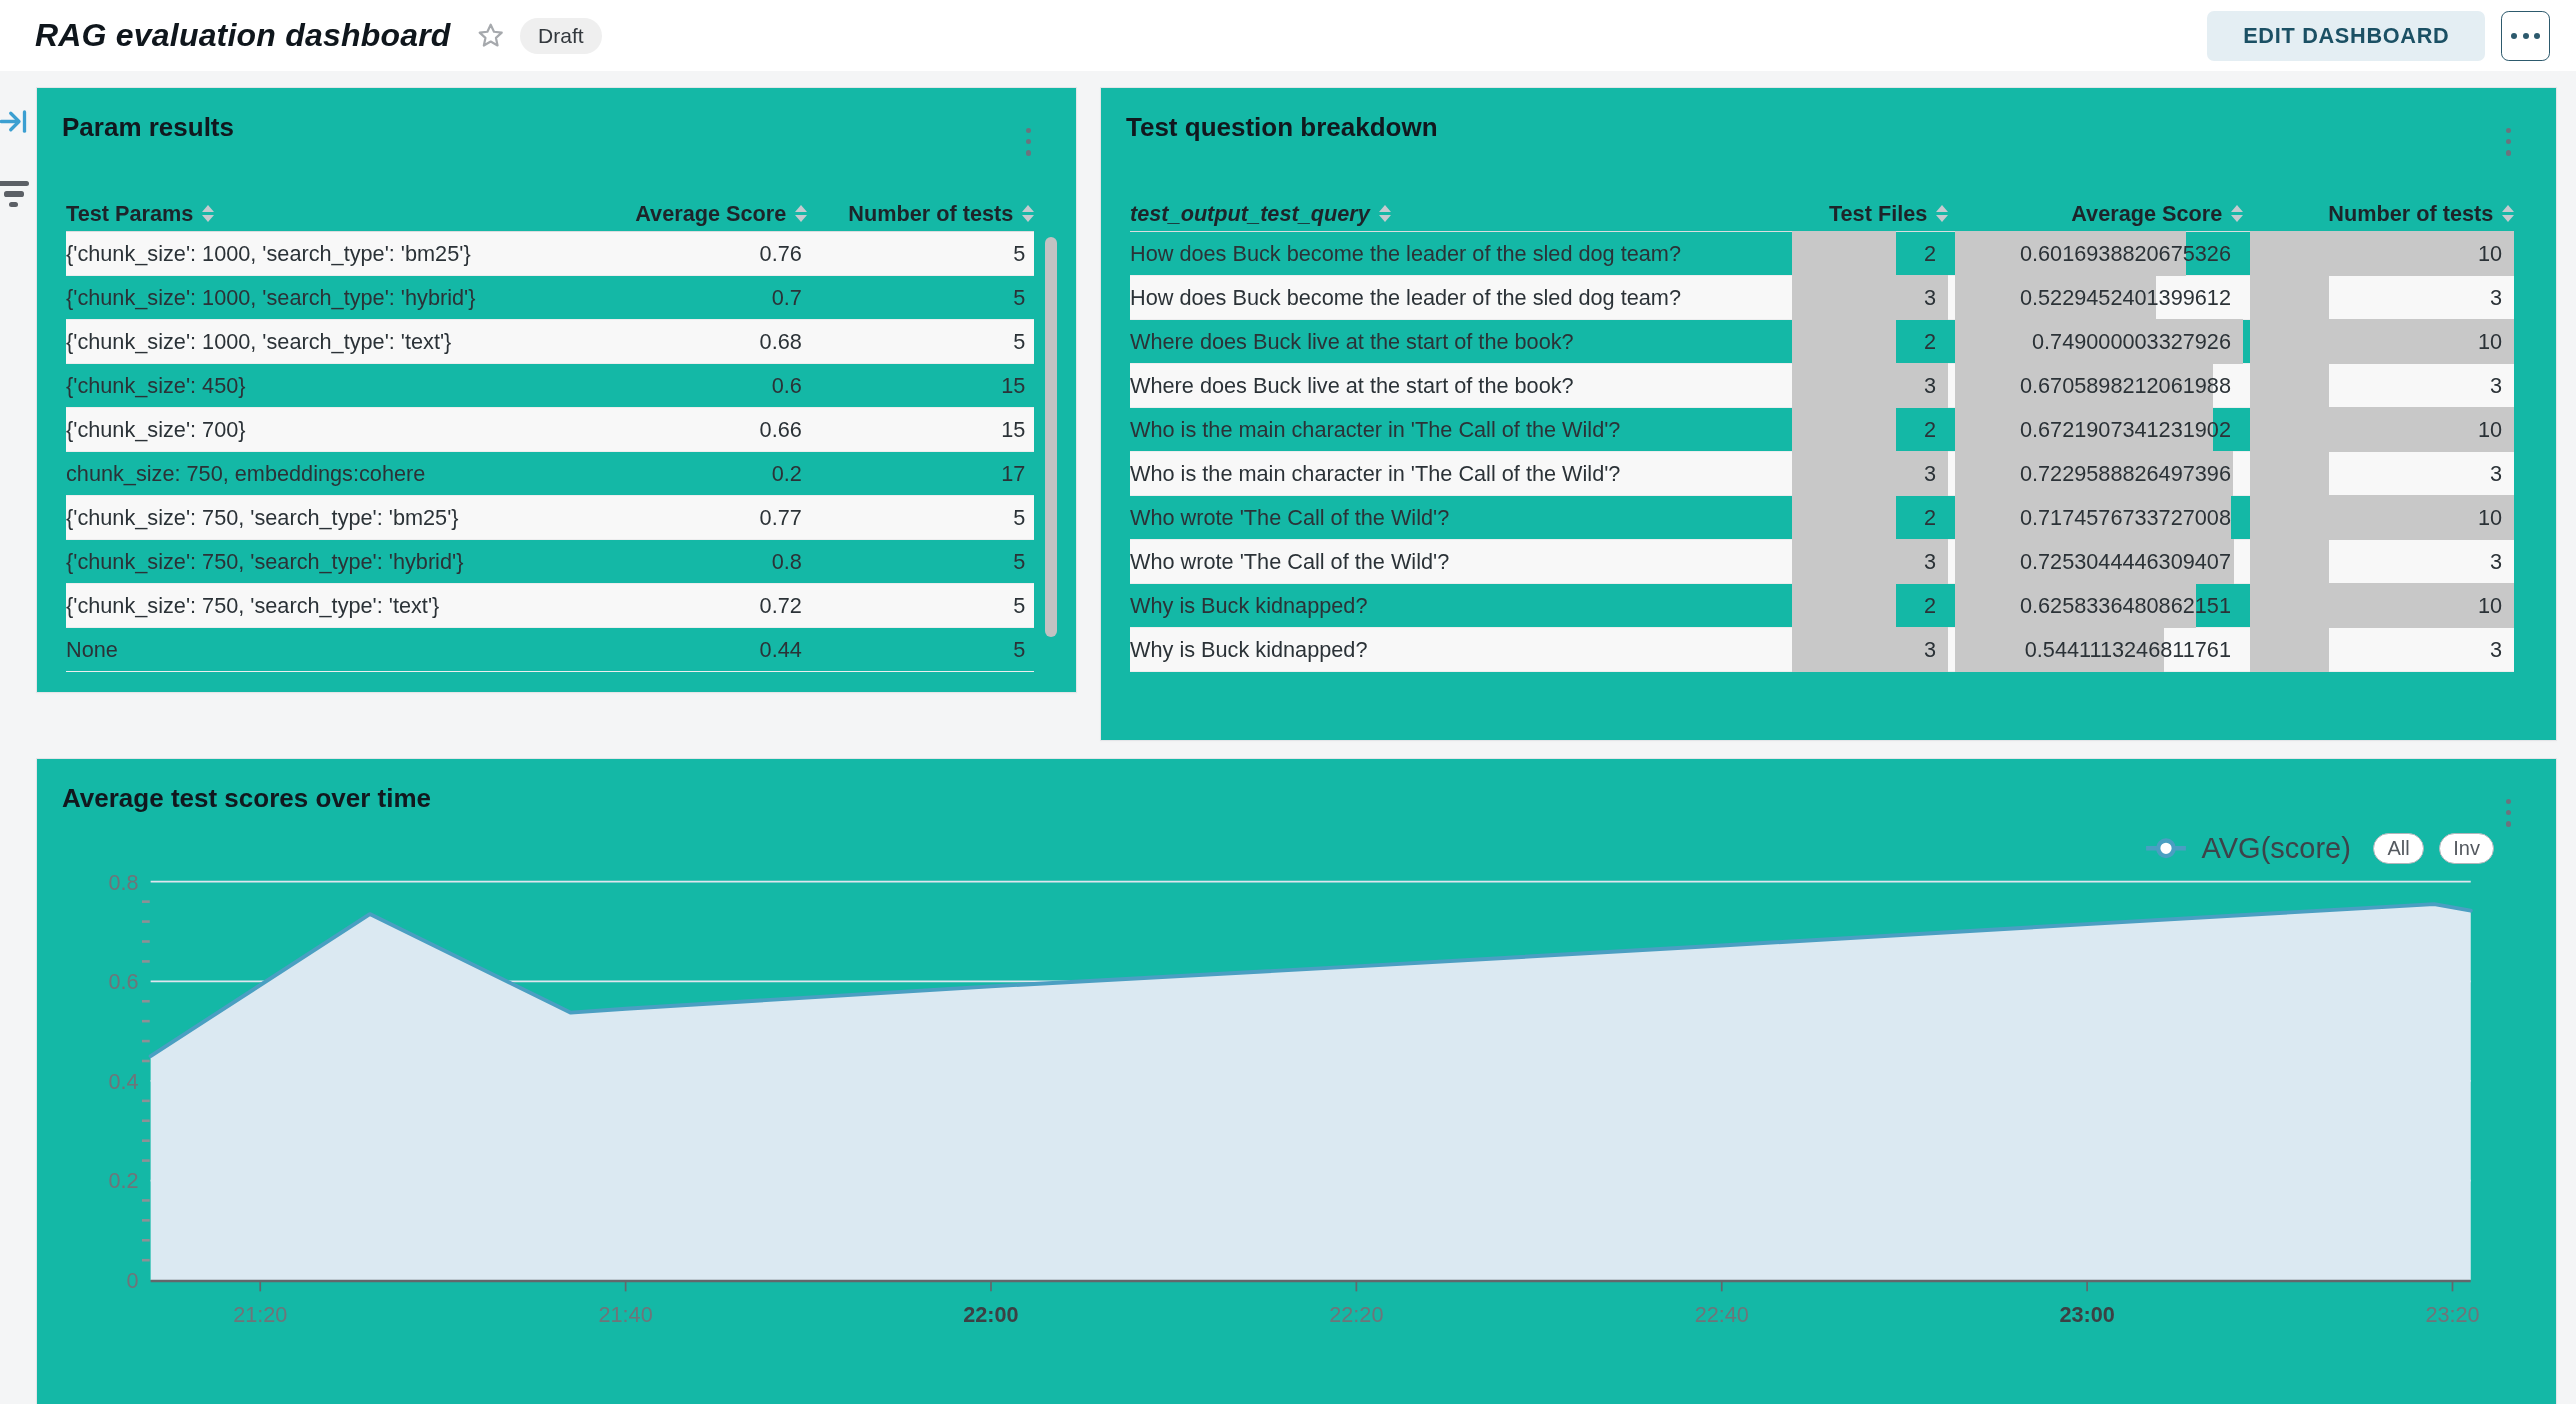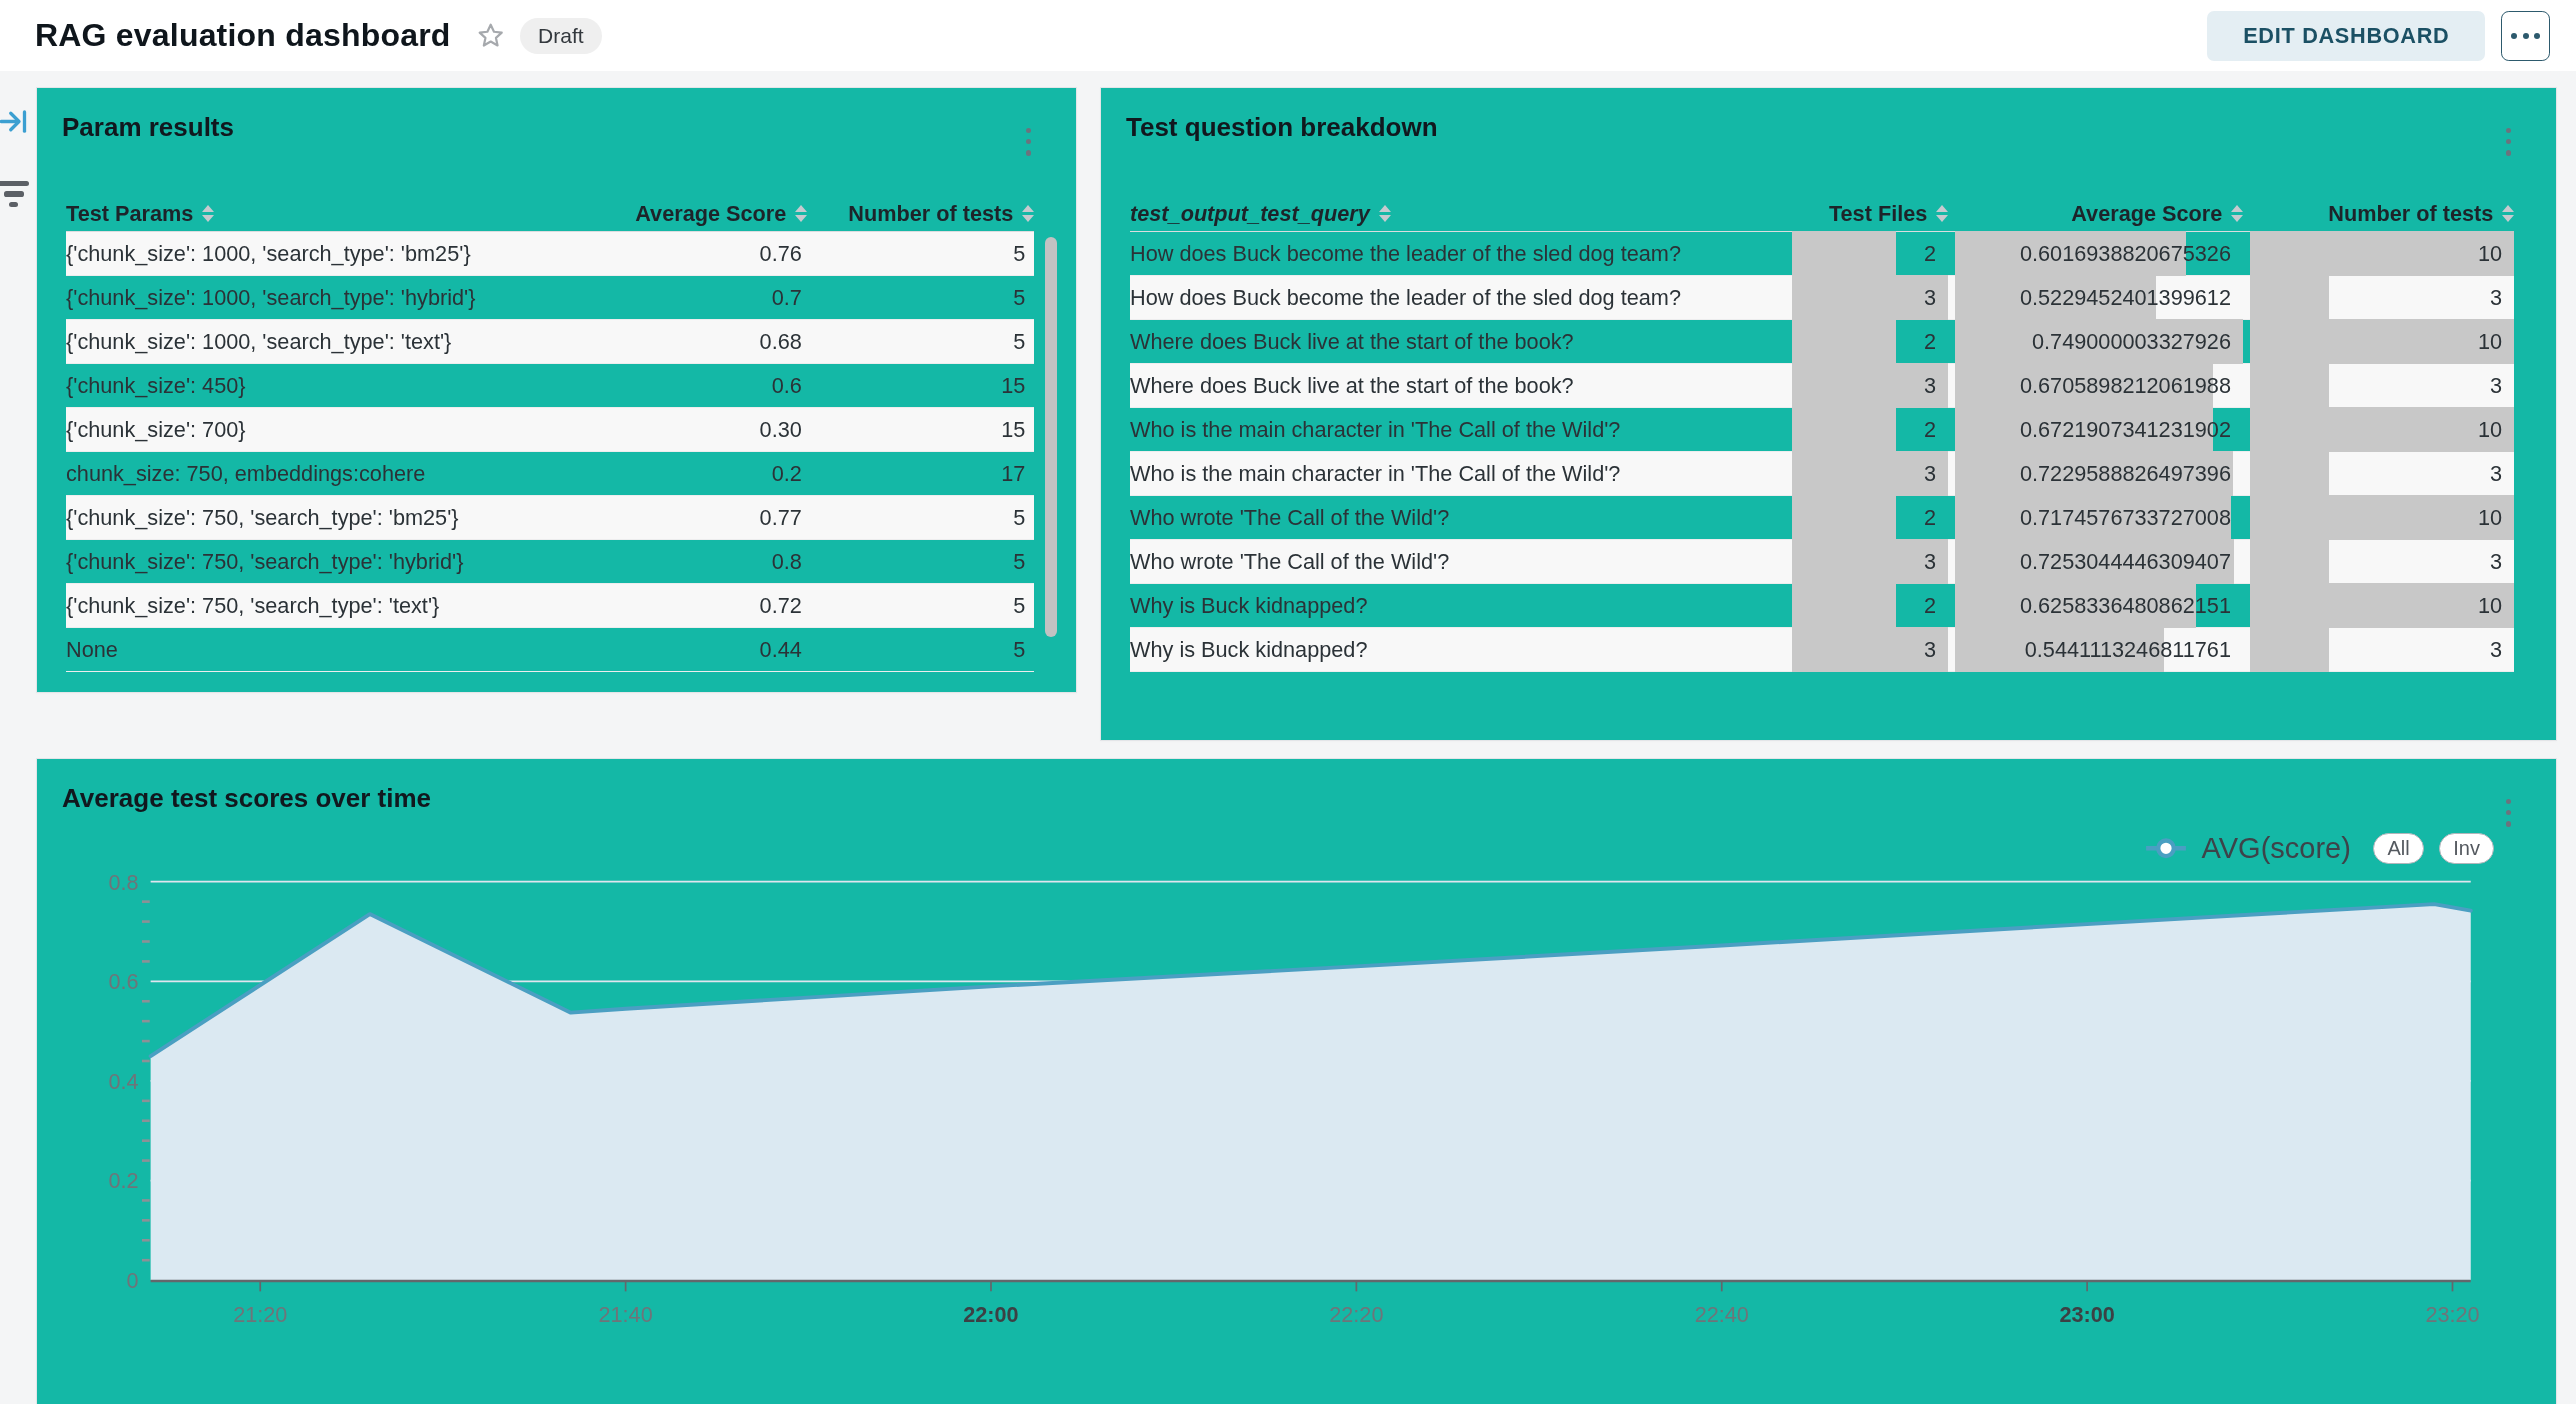--- a/index.html
+++ b/index.html
@@ -10,21 +10,21 @@
     color:#1f262c;
     position:relative;
     overflow:hidden;
   }
   
   .topbar {
     position:absolute; left:0; top:0; width:2576px; height:71px;
     background:#ffffff; display:flex; align-items:center;
     padding:0 26px 0 35px;
   }
-  .page-title { font-size:32px; font-weight:700; color:#0f161c; letter-spacing:0.2px; }
+  .page-title { font-size:32px; font-weight:700; color:#0f161c; letter-spacing:0.2px;font-style:italic; }
   .star-btn { margin-left:22.5px; width:35px; height:35px; display:flex; align-items:center; justify-content:center; cursor:pointer; }
   .badge {
     margin-left:12px; background:#efefef; color:#33383d;
     font-size:21px; padding:6px 18px; border-radius:865px;
   }
   .topbar-right { margin-left:auto; display:flex; align-items:center; gap:15.6px; }
   .edit-btn {
     background:#e4eef3; color:#1b5064; border:none; border-radius:7px;
     height:50px; padding:0 36px; font-size:21.7px; font-weight:700;
     letter-spacing:0.7px; font-family:inherit; cursor:pointer;
@@ -185,21 +185,21 @@
         <div class="td c-avg right">0.68</div>
         <div class="td c-n right">5</div>
       </div>
       <div class="tr">
         <div class="td c-params">{'chunk_size': 450}</div>
         <div class="td c-avg right">0.6</div>
         <div class="td c-n right">15</div>
       </div>
       <div class="tr alt">
         <div class="td c-params">{'chunk_size': 700}</div>
-        <div class="td c-avg right">0.30</div>
+        <div class="td c-avg right">0.66</div>
         <div class="td c-n right">15</div>
       </div>
       <div class="tr">
         <div class="td c-params">chunk_size: 750, embeddings:cohere</div>
         <div class="td c-avg right">0.2</div>
         <div class="td c-n right">17</div>
       </div>
       <div class="tr alt">
         <div class="td c-params">{'chunk_size': 750, 'search_type': 'bm25'}</div>
         <div class="td c-avg right">0.77</div>

